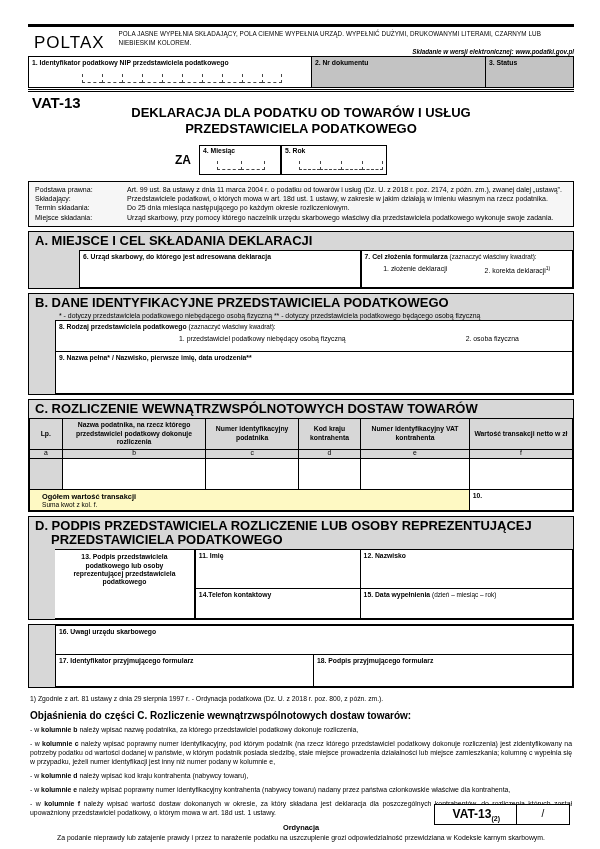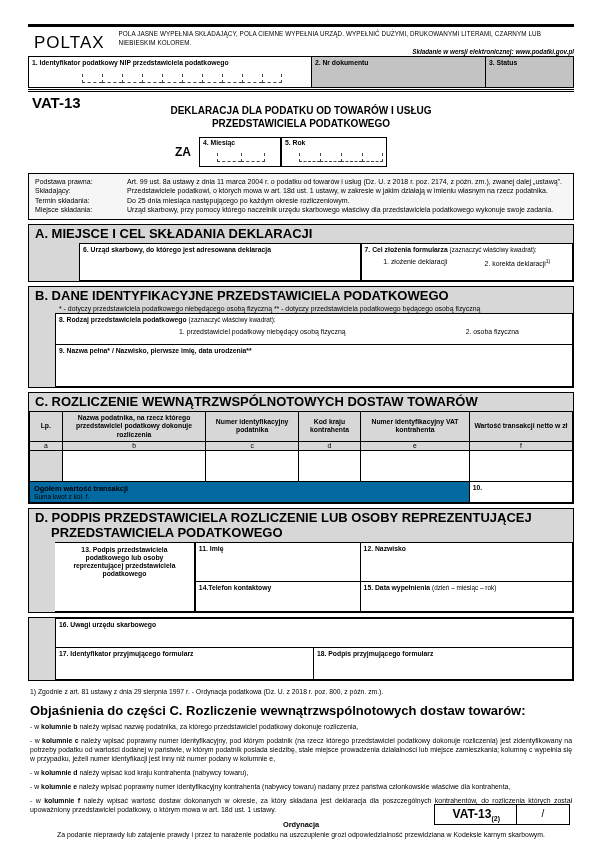--- a/index.html
+++ b/index.html
@@ -31,21 +31,21 @@
   .field-note  { font-size:6.4px; font-weight:normal; }
 
   .comb { display:flex; margin:7px 0 1px 50px; height:9px; }
   .comb span { width:24px; border-bottom:1.2px dashed #444; border-left:1.2px dashed #444; }
   .comb span:last-child { border-right:1.2px dashed #444; }
   .comb.small span { width:20px; }
 
   .rule-double { border-top:1.2px solid #000; border-bottom:1.2px solid #000; height:3px; margin:1px 0 2px 0; }
 
   .vat-code { font-size:15px; font-weight:bold; margin:2px 0 0 4px; }
-  .title { text-align:center; font-weight:bold; font-size:10px; line-height:1.25; margin-top:-6px; }
+  .title { text-align:center; font-weight:bold; font-size:13px; line-height:1.25; margin-top:-6px; }
 
   .za-row { display:flex; justify-content:center; align-items:center; margin:7px 0 6px -40px; }
   .za { font-weight:bold; font-size:12px; margin-right:8px; }
   .period-box { border:1.4px solid #000; background:#fff; padding:1px 3px 3px 3px; min-height:30px; }
   .period-box.month { width:82px; }
   .period-box.year  { width:106px; }
   .period-box .comb { margin:6px 0 0 14px; }
 
   
   .legal { border:1.4px solid #000; background:#f6f6f6; padding:3px 6px 4px 6px; }
@@ -65,41 +65,41 @@
 
   .optline { display:flex; font-size:6.9px; margin-top:4px; }
 
   
   table.ctab { width:100%; border-collapse:collapse; }
   table.ctab th, table.ctab td { border:1.1px solid #000; font-size:6.8px; }
   table.ctab th { background:#d7d7d7; font-weight:bold; text-align:center; vertical-align:middle; padding:2px 2px; line-height:1.25; }
   .letter-row td { background:#d7d7d7; text-align:center; font-size:6.4px; height:9px; line-height:1; padding:0; }
   .entry-row td { background:#fff; height:31px; }
   .entry-row td.lp { background:#d7d7d7; }
-  .total-label-cell { background:#0369a1; padding:2px 4px; }
+  .total-label-cell { background:#fef9c3; padding:2px 12px; }
   .total-label { font-size:7.4px; font-weight:bold; }
   .total-sub { font-size:6.6px; }
   .total-val { background:#fff; vertical-align:top; padding:2px 3px; font-size:6.9px; font-weight:bold; }
 
   
   .dgrid { display:grid; grid-template-columns:27% 32% 41%; margin-left:26px; }
   .dgrid .fbox { border-width:1.1px; margin:0; }
   .d13 { grid-row:1 / 3; }
   .dcell-r1 { min-height:40px; }
   .dcell-r2 { min-height:30px; }
 
   
   .ebox16 { margin-left:26px; min-height:30px; }
   .egrid { display:grid; grid-template-columns:50% 50%; margin-left:26px; }
   .egrid .fbox { min-height:32px; }
 
   .footnote { font-size:6.8px; margin-top:7px; padding-left:2px; }
 
   .explain { margin-top:8px; padding:0 2px; }
-  .explain-h { font-size:13px; font-weight:bold; margin-bottom:5px; }
+  .explain-h { font-size:10px; font-weight:bold; margin-bottom:5px; }
   .explain-item { font-size:6.9px; line-height:1.3; margin-bottom:5px; text-align:justify; }
 
   .pouczenie-h { text-align:center; font-size:7.4px; font-weight:bold; margin-top:4px; }
   .pouczenie-t { text-align:center; font-size:6.9px; margin-top:2px; }
 
   .footer-box { position:absolute; right:30px; bottom:24px; border:1.6px solid #000; display:flex; background:#fff; }
   .footer-code { font-size:12px; font-weight:bold; padding:2px 16px 2px 18px; border-right:1.4px solid #000; }
   .footer-code sub { font-size:7px; }
   .footer-page { width:52px; text-align:center; font-size:10px; padding-top:3px; }
 

